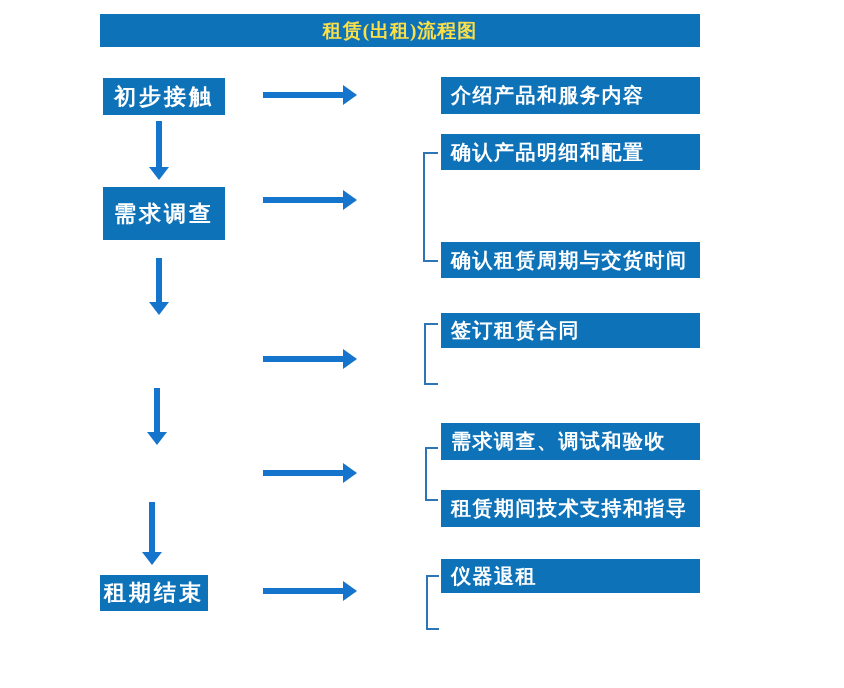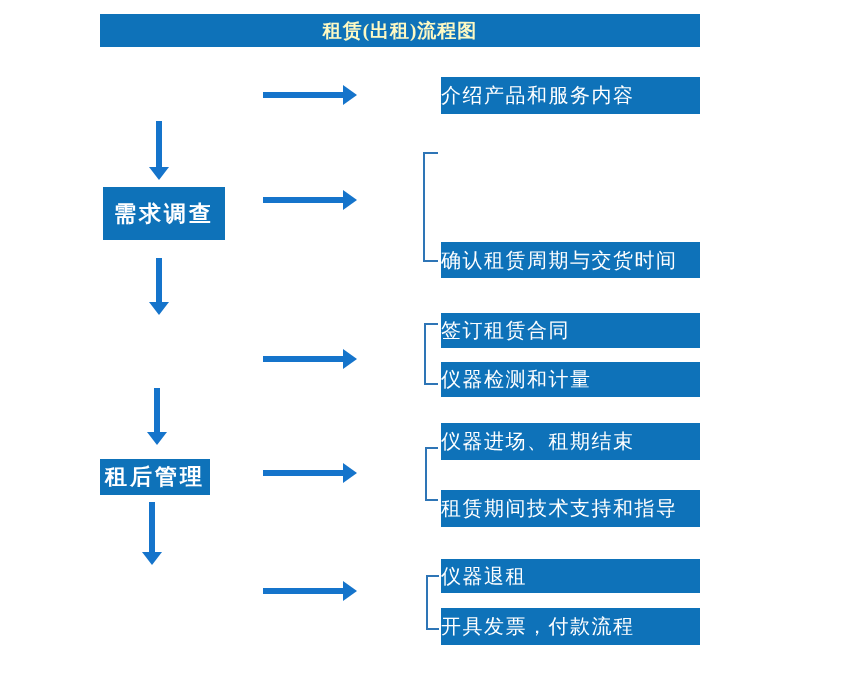--- a/index.html
+++ b/index.html
@@ -2,32 +2,32 @@
 <html style="--blue: #0e72b9; --arrow: #1574cb; --bracket: #2e75b6;"><head>
 <meta charset="utf-8">
 <style>
   html,body{margin:0;padding:0;background:#ffffff;}
   .stage{
     position:relative;width:844px;height:688px;background:#fff;overflow:hidden;
     font-family:"Liberation Serif","DejaVu Serif",serif;
   }
   .title-bar{
     position:absolute;left:100px;top:14px;width:600px;height:33px;
-    background:var(--blue);color:#fef9c3;font-weight:bold;font-size:19px;
+    background:var(--blue);color:#fde047;font-weight:bold;font-size:19px;
     display:flex;align-items:center;justify-content:center;letter-spacing:1px;
   }
   .step-box{
     position:absolute;background:var(--blue);color:#fff;font-weight:bold;
     font-size:22px;letter-spacing:3px;display:flex;align-items:center;justify-content:center;
     white-space:nowrap;
   }
   .detail-box{
     position:absolute;left:441px;width:259px;background:var(--blue);color:#fff;
-    font-weight:normal;font-size:20px;letter-spacing:1.5px;display:flex;align-items:center;
-    box-sizing:border-box;white-space:nowrap;
+    font-weight:bold;font-size:20px;letter-spacing:1.5px;display:flex;align-items:center;
+    padding-left:10px;box-sizing:border-box;white-space:nowrap;
   }
   
   .h-arrow{position:absolute;left:263px;width:94px;height:20px;}
   .h-arrow .shaft{position:absolute;left:0;top:7px;width:80px;height:6px;background:var(--arrow);}
   .h-arrow .head{
     position:absolute;left:80px;top:0;width:0;height:0;
     border-left:14px solid var(--arrow);border-top:10px solid transparent;border-bottom:10px solid transparent;
   }
   
   .v-arrow{position:absolute;width:20px;}
@@ -42,31 +42,31 @@
     border-top:2px solid var(--bracket);border-bottom:2px solid var(--bracket);
   }
 </style>
 </head>
 <body>
 
 <div class="stage">
 
   <div class="title-bar">租赁(出租)流程图</div>
 
+  <div class="step-box" style="left:103px;top:78px;width:122px;height:37px;">初步接触</div>
   <div class="step-box" style="left:103px;top:187px;width:122px;height:53px;">需求调查</div>
-  <div class="step-box" style="left:100px;top:459px;width:110px;height:36px;">租后管理</div>
+  <div class="step-box" style="left:100px;top:575px;width:108px;height:36px;">租期结束</div>
 
   <div class="detail-box" style="top:77px;height:37px;">介绍产品和服务内容</div>
+  <div class="detail-box" style="top:134px;height:36px;">确认产品明细和配置</div>
   <div class="detail-box" style="top:313px;height:35px;">签订租赁合同</div>
   <div class="detail-box" style="top:242px;height:36px;">确认租赁周期与交货时间</div>
-  <div class="detail-box" style="top:362px;height:35px;">仪器检测和计量</div>
-  <div class="detail-box" style="top:423px;height:37px;">仪器进场、租期结束</div>
+  <div class="detail-box" style="top:423px;height:37px;">需求调查、调试和验收</div>
   <div class="detail-box" style="top:490px;height:37px;">租赁期间技术支持和指导</div>
   <div class="detail-box" style="top:559px;height:34px;text-align:right;">仪器退租</div>
-  <div class="detail-box" style="top:608px;height:37px;">开具发票，付款流程</div>
 
   <div class="h-arrow" style="top:85px;">
     <div class="shaft"></div>
     <div class="head"></div>
   </div>
   <div class="h-arrow" style="top:190px;">
     <div class="shaft"></div>
     <div class="head"></div>
   </div>
   <div class="h-arrow" style="top:349px;">

